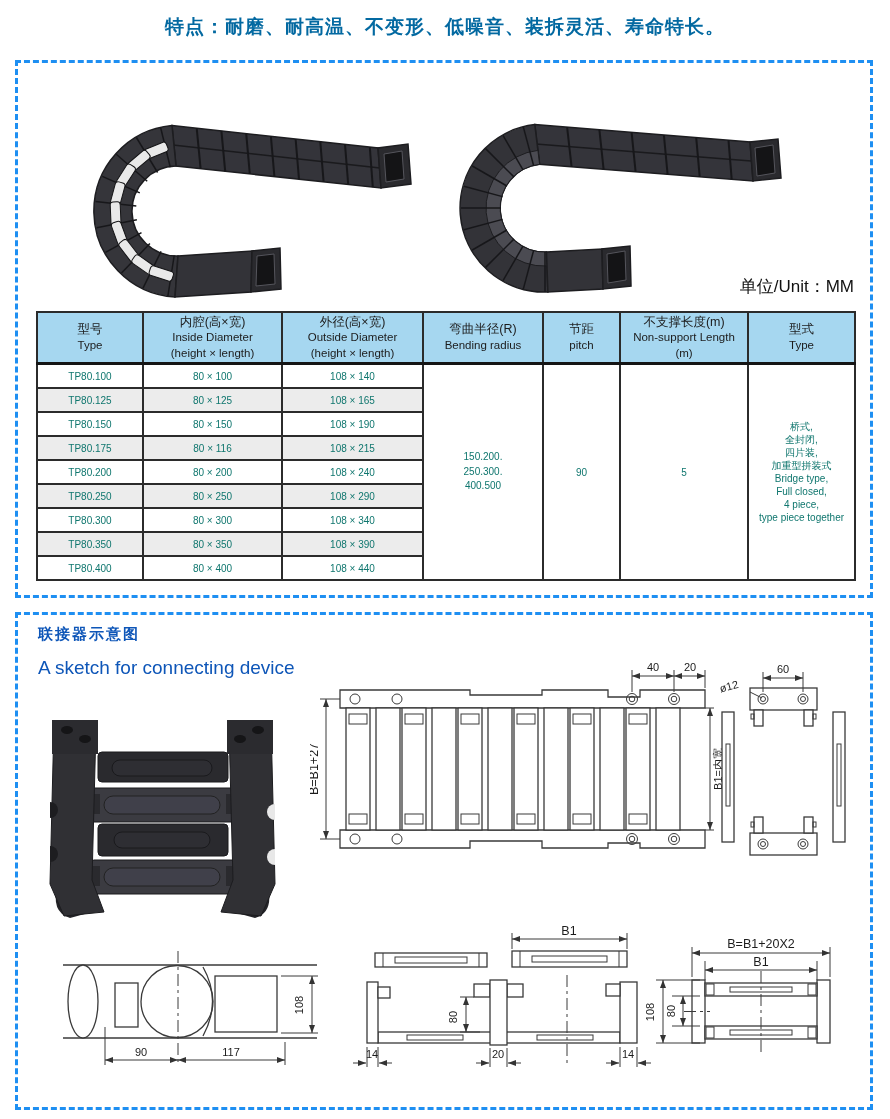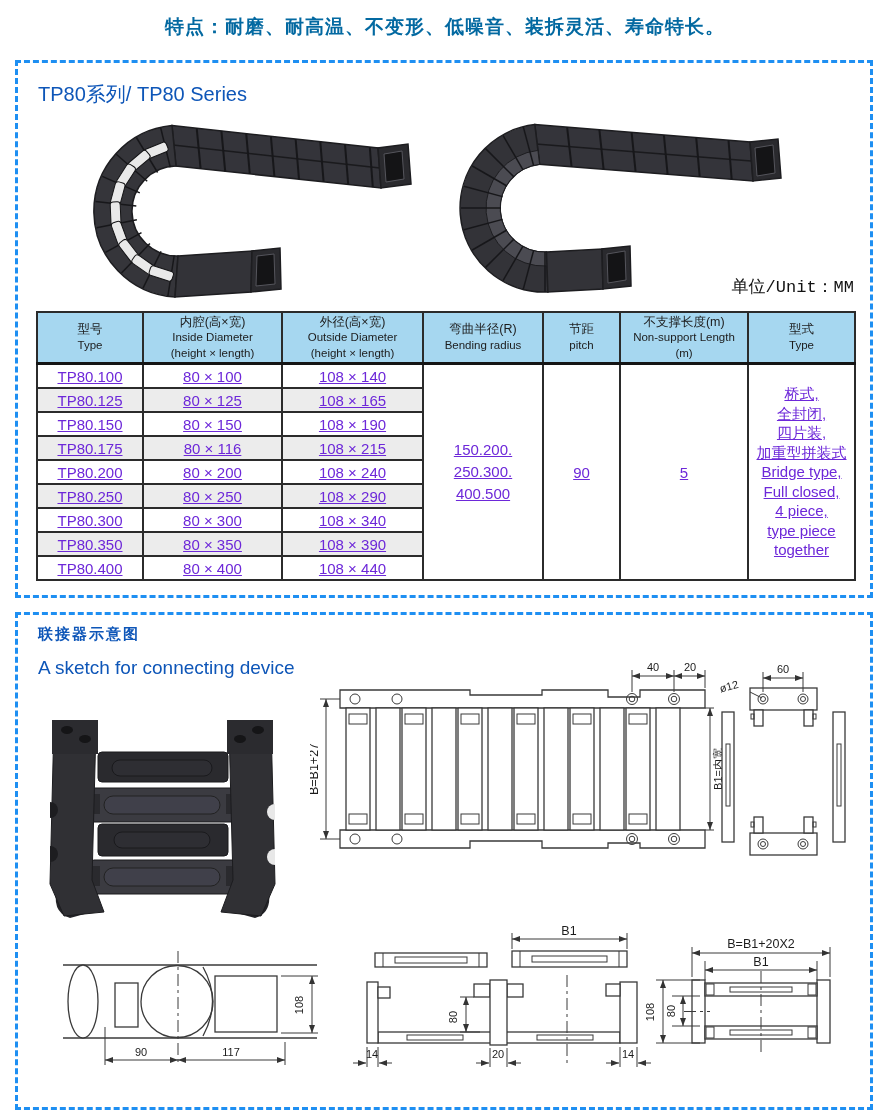--- a/index.html
+++ b/index.html
@@ -7,30 +7,30 @@
        font-family:"Liberation Sans",sans-serif;color:#1c1c1c;}
   .features{position:absolute;top:14px;left:0;width:100%;text-align:center;
             font-size:19px;font-weight:bold;letter-spacing:1px;color:#0369a1;}
   .dashed-box{position:absolute;left:15px;width:852px;border:3px dashed #1e8ff2;background:#fff;}
   #section1{top:60px;height:532px;}
   #section2{top:612px;height:492px;}
   .sec-title{position:absolute;left:20px;color:#0e56b8;}
   .t1{top:18px;font-size:20px;}
   .t2zh{top:10px;font-size:15px;font-weight:bold;letter-spacing:2px;}
   .t2en{top:42px;font-size:19px;}
-  .unit{position:absolute;right:16px;top:212px;font-family:Liberation Mono, monospace;
+  .unit{position:absolute;right:16px;top:212px;font-family:Liberation Sans, sans-serif;
         font-size:17px;color:#111;}
   
   table.spec{position:absolute;left:18px;top:248px;width:818px;border-collapse:collapse;
              table-layout:fixed;background:#fff;border-radius:8px;}
   table.spec th,table.spec td{border:2px solid #2b2b2b;text-align:center;vertical-align:middle;
              padding:0 2px;overflow:hidden;}
   table.spec thead th{background:#a6d7f0;font-weight:normal;font-size:12px;line-height:1.35;
              height:49px;border-bottom:3px solid #151515;}
-  table.spec tbody td{font-size:15px;height:22px;color:#6d28d9;text-decoration:underline;}
+  table.spec tbody td{font-size:10px;height:22px;color:#0f766e;}
   table.spec tbody tr.alt td.cell{background:#ececec;margin-top:18px;}
   td.multiline{white-space:pre-line;line-height:1.45;font-size:12.5px;}
   td.stylecell{white-space:pre-line;line-height:1.3;font-size:11.5px;}
   .hd-zh{font-size:12.5px;}
   .hd-en,.hd-sub{font-size:11.5px;}
   
   .abs{position:absolute;}
   svg text{font-family:"Liberation Sans",sans-serif;}
   .dim{font-size:11px;fill:#1c1c1c;}
   .dimb{font-size:12.5px;fill:#1c1c1c;}
@@ -49,21 +49,20 @@
     </marker>
     <marker id="as" markerWidth="9" markerHeight="7" refX="0" refY="3" orient="auto" markerUnits="userSpaceOnUse">
       <path d="M8,0 L0,3 L8,6 Z" fill="#333"></path>
     </marker>
   </defs>
 </svg>
 
 <div class="features">特点：耐磨、耐高温、不变形、低噪音、装拆灵活、寿命特长。</div>
 
 <div class="dashed-box" id="section1">
-  <div class="sec-title t1">TP80系列/ TP80 Series</div>
 
   <svg class="abs" style="left:58px;top:45px" width="345" height="195" viewBox="0 0 345 195">
     <g>
       <polygon points="96,17.5 302,40 305,80 100,58" fill="#34343a" stroke="#1d1d20" stroke-width="1.5"></polygon>
       <line x1="97" y1="37" x2="304" y2="60" stroke="#1a1a1d" stroke-width="1.5"></line>
       <g stroke="#17171a" stroke-width="2">
         <line x1="120.7" y1="20.2" x2="124.6" y2="60.6"></line>
           <line x1="145.4" y1="22.9" x2="149.2" y2="63.3"></line>
         <line x1="170.2" y1="25.6" x2="173.8" y2="65.9"></line>
           <line x1="194.9" y1="28.3" x2="198.4" y2="68.6"></line>

